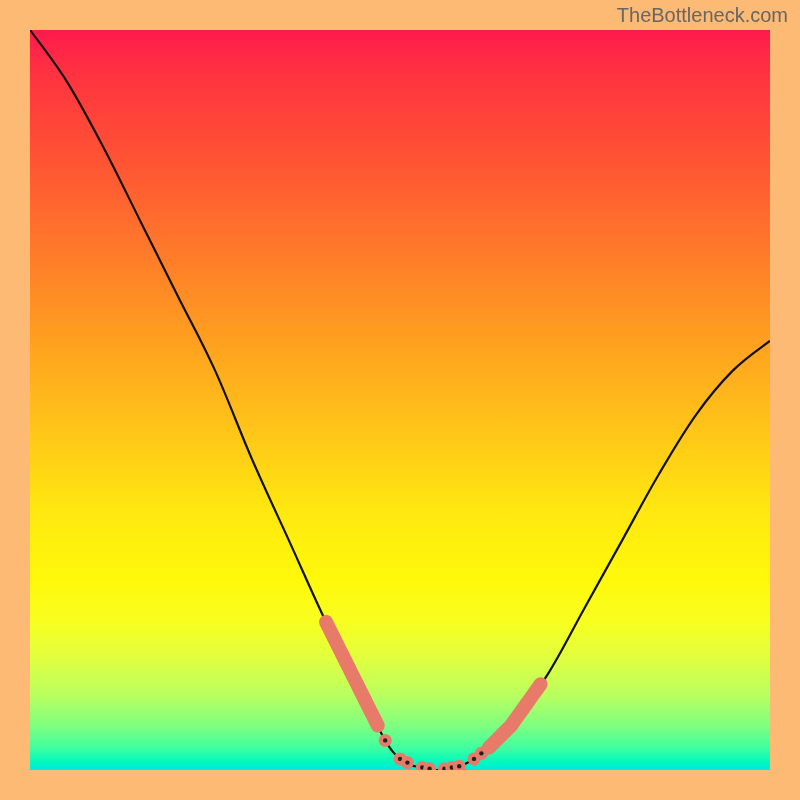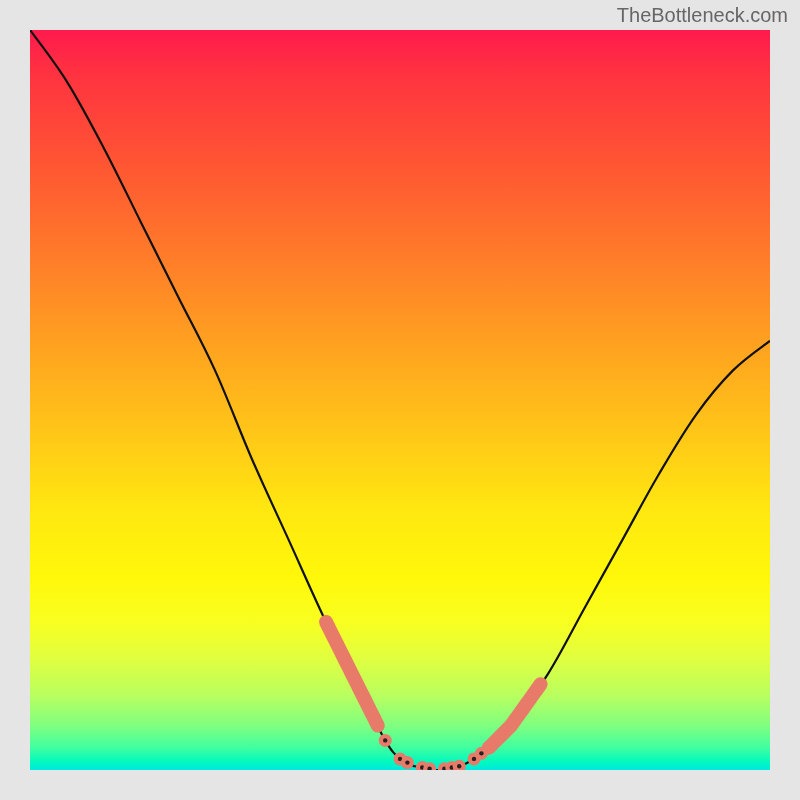--- a/index.html
+++ b/index.html
@@ -8,21 +8,21 @@
     background: #000;
     width: 800px;
     height: 800px;
     overflow: hidden;
     font-family: Arial, sans-serif;
   }
   .chart-container {
     position: relative;
     width: 800px;
     height: 800px;
-    background: #e5e5e5;
+    background: #fdba74;
   }
   .watermark {
     position: absolute;
     top: 4px;
     right: 12px;
     color: #666;
     font-size: 20px;
     font-weight: 500;
     z-index: 10;
   }

